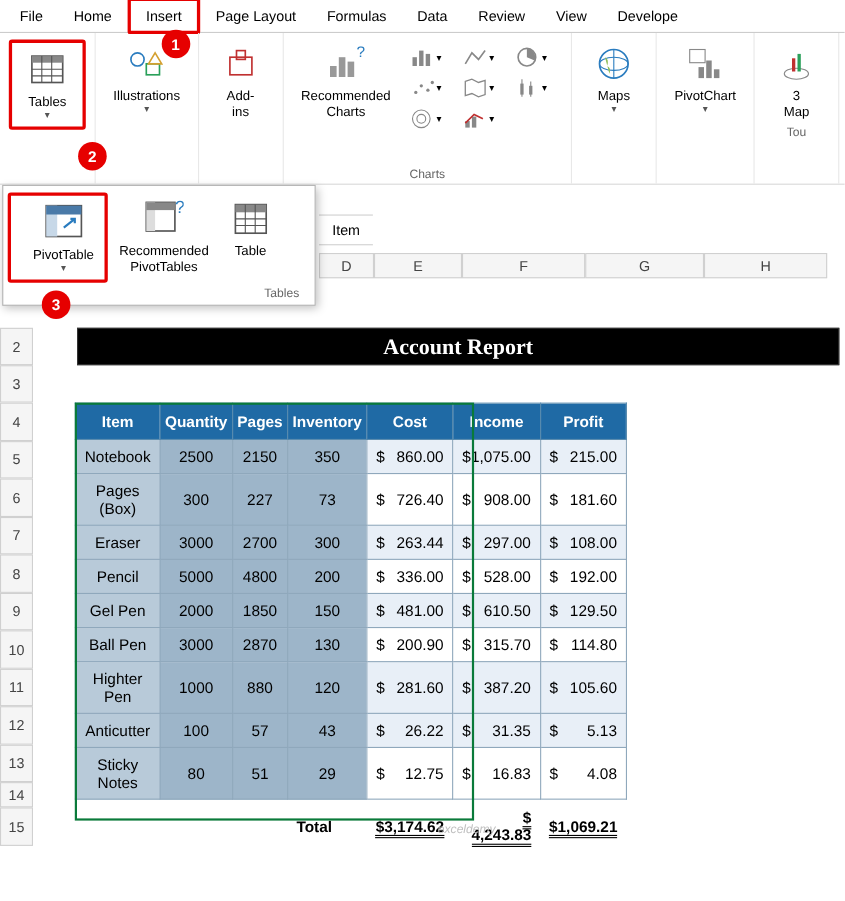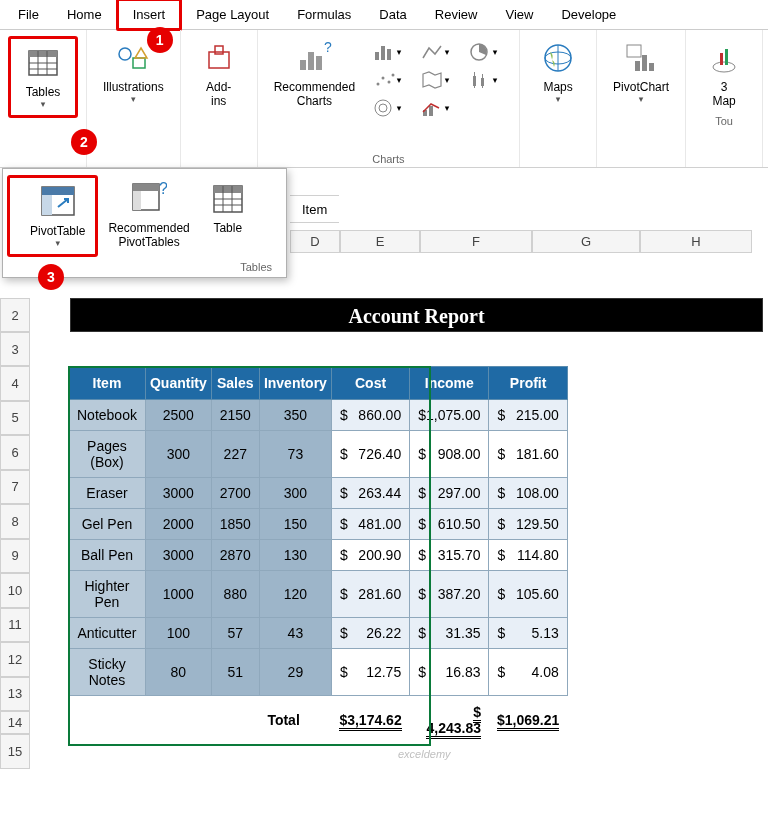--- a/index.html
+++ b/index.html
@@ -332,21 +332,21 @@
       <div class="row-header" style="height: 23px;">14</div>
       <div class="row-header" style="height: 34.5px;">15</div>
     </div>
   <div class="report-title">Account Report</div>
 
   <table class="data-table">
     <thead>
       <tr id="thead-row">
           <th class="col-item">Item</th>
           <th class="col-qty">Quantity</th>
-          <th class="col-sales">Sales</th>
+          <th class="col-sales">Pages</th>
           <th class="col-inv">Inventory</th>
           <th class="col-cost">Cost</th>
           <th class="col-income">Income</th>
           <th class="col-profit">Profit</th>
         </tr>
     </thead>
     <tbody id="data-tbody">
         <tr class="selected-zone alt-row">
           <td class="col-item">Notebook</td>
           <td class="col-qty">2500</td>
@@ -409,20 +409,44 @@
           <td class="col-income" style="background: rgb(232, 239, 247);">
             <div class="money">
               <span>$</span>
               <span>297.00</span>
             </div>
           </td>
           <td class="col-profit" style="background: rgb(232, 239, 247);">
             <div class="money">
               <span>$</span>
               <span>108.00</span>
+            </div>
+          </td>
+        </tr>
+        <tr class="selected-zone">
+          <td class="col-item">Pencil</td>
+          <td class="col-qty">5000</td>
+          <td class="col-sales">4800</td>
+          <td class="col-inv">200</td>
+          <td class="col-cost" style="background: rgb(255, 255, 255);">
+            <div class="money">
+              <span>$</span>
+              <span>336.00</span>
+            </div>
+          </td>
+          <td class="col-income" style="background: rgb(255, 255, 255);">
+            <div class="money">
+              <span>$</span>
+              <span>528.00</span>
+            </div>
+          </td>
+          <td class="col-profit" style="background: rgb(255, 255, 255);">
+            <div class="money">
+              <span>$</span>
+              <span>192.00</span>
             </div>
           </td>
         </tr>
         <tr class="selected-zone alt-row">
           <td class="col-item">Gel Pen</td>
           <td class="col-qty">2000</td>
           <td class="col-sales">1850</td>
           <td class="col-inv">150</td>
           <td class="col-cost" style="background: rgb(232, 239, 247);">
             <div class="money">

